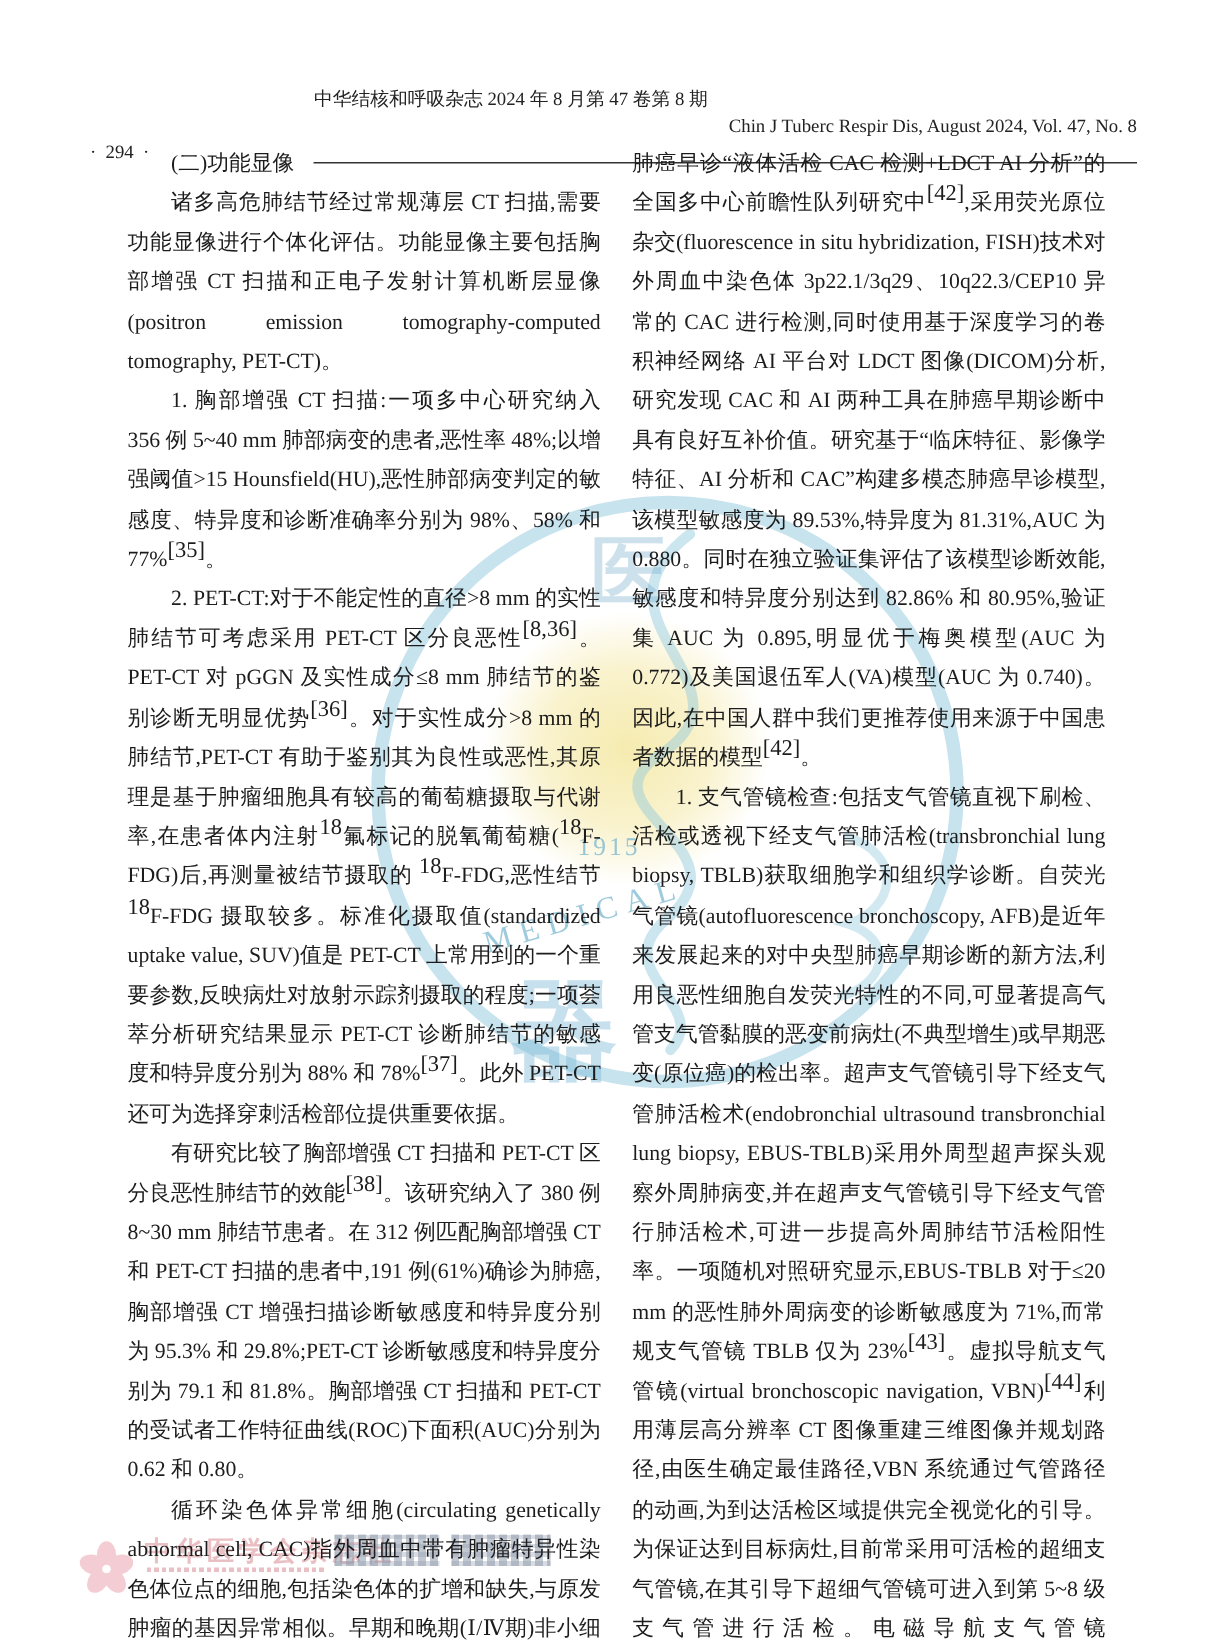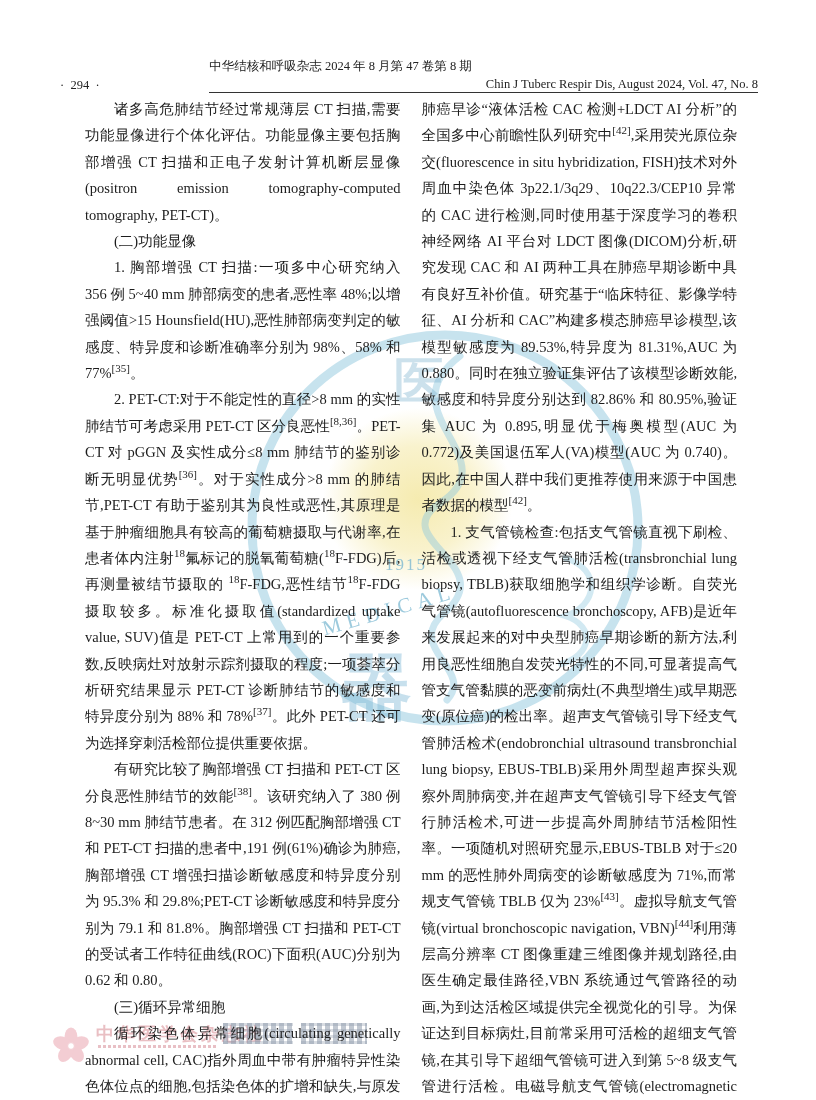--- a/index.html
+++ b/index.html
@@ -11,36 +11,36 @@
   }
   
   .header {
     position:absolute; top:58px; left:60px; right:58px;
     display:flex; align-items:flex-end;
     font-size:12.5px; z-index:2;
   }
   .page-num { width:203px; white-space:pre; color:#222; }
   .header-title {
     flex:1; display:flex; justify-content:flex-start; white-space:nowrap;
-    border-bottom:1.4px solid #333; padding-bottom:0; color:#222;
+    border-bottom:1.4px solid #333; padding-bottom:16px; color:#222;
   }
   .header-title .jen { margin-left:14px;margin-top:19px; }
   
   .columns {
     position:absolute; top:96px; left:85px; width:652px;
     display:flex; gap:21px; z-index:2;
   }
   .col { width:316px; }
   .para {
     margin:0; font-size:14.5px; line-height:26.4px;
     text-align:justify; text-justify:inter-ideograph;
     word-break:break-word;
   }
   .para.indent { text-indent:2em; }
-  sup.ref { font-size:11px; line-height:0; vertical-align:super; }
+  sup.ref { font-size:15px; line-height:0; vertical-align:super; }
   
   .wm-layer { position:absolute; inset:0; z-index:1; pointer-events:none; }
   .wm-yellow {
     position:absolute; left:323px; top:408px; width:190px; height:182px;
     background:radial-gradient(closest-side, rgba(243,230,156,0.80),
                rgba(243,230,156,0.50) 58%, rgba(243,230,156,0) 100%);
   }
   .wm-seal { position:absolute; left:235px; top:318px; width:420px; height:420px; }
   .wm-glyph { position:absolute; color:rgba(120,176,206,0.38); font-weight:bold; }
   .wm-glyph.g-yi  { left:394px; top:348px; font-size:50px; }
@@ -107,26 +107,25 @@
   <header class="header">
     <span class="page-num">·  294  ·</span>
     <span class="header-title">
       <span class="jzh">中华结核和呼吸杂志 2024 年 8 月第 47 卷第 8 期</span>
       <span class="jen">Chin J Tuberc Respir Dis, August 2024, Vol. 47, No. 8</span>
     </span>
   </header>
 
   <main class="columns">
     <div class="col">
+        <p class="para indent">(二)功能显像</p>
         <p class="para indent">诸多高危肺结节经过常规薄层 CT 扫描,需要功能显像进行个体化评估。功能显像主要包括胸部增强 CT 扫描和正电子发射计算机断层显像(positron emission tomography-computed tomography, PET-CT)。</p>
-        <p class="para indent">(二)功能显像</p>
         <p class="para indent">1. 胸部增强 CT 扫描:一项多中心研究纳入 356 例 5~40 mm 肺部病变的患者,恶性率 48%;以增强阈值&gt;15 Hounsfield(HU),恶性肺部病变判定的敏感度、特异度和诊断准确率分别为 98%、58% 和 77%<sup class="ref">[35]</sup>。</p>
         <p class="para indent">2. PET-CT:对于不能定性的直径&gt;8 mm 的实性肺结节可考虑采用 PET-CT 区分良恶性<sup class="ref">[8,36]</sup>。PET-CT 对 pGGN 及实性成分≤8 mm 肺结节的鉴别诊断无明显优势<sup class="ref">[36]</sup>。对于实性成分&gt;8 mm 的肺结节,PET-CT 有助于鉴别其为良性或恶性,其原理是基于肿瘤细胞具有较高的葡萄糖摄取与代谢率,在患者体内注射<sup class="ref">18</sup>氟标记的脱氧葡萄糖(<sup class="ref">18</sup>F-FDG)后,再测量被结节摄取的 <sup class="ref">18</sup>F-FDG,恶性结节<sup class="ref">18</sup>F-FDG 摄取较多。标准化摄取值(standardized uptake value, SUV)值是 PET-CT 上常用到的一个重要参数,反映病灶对放射示踪剂摄取的程度;一项荟萃分析研究结果显示 PET-CT 诊断肺结节的敏感度和特异度分别为 88% 和 78%<sup class="ref">[37]</sup>。此外 PET-CT 还可为选择穿刺活检部位提供重要依据。</p>
         <p class="para indent">有研究比较了胸部增强 CT 扫描和 PET-CT 区分良恶性肺结节的效能<sup class="ref">[38]</sup>。该研究纳入了 380 例 8~30 mm 肺结节患者。在 312 例匹配胸部增强 CT 和 PET-CT 扫描的患者中,191 例(61%)确诊为肺癌,胸部增强 CT 增强扫描诊断敏感度和特异度分别为 95.3% 和 29.8%;PET-CT 诊断敏感度和特异度分别为 79.1 和 81.8%。胸部增强 CT 扫描和 PET-CT 的受试者工作特征曲线(ROC)下面积(AUC)分别为 0.62 和 0.80。</p>
-        <p class="para indent">(三)循环异常细胞</p>
         <p class="para indent">循环染色体异常细胞(circulating genetically abnormal cell, CAC)指外周血中带有肿瘤特异性染色体位点的细胞,包括染色体的扩增和缺失,与原发肿瘤的基因异常相似。早期和晚期(Ⅰ/Ⅳ期)非小细胞肺癌患者血液中均存有携带染色体异常信息的 CAC,且 CAC 数量与患者复发和生存率相关。研究发现,CAC 对≤10 mm 肺结节诊断的敏感度为 70.5%,特异度为 86.4%,对Ⅰ期 NSCLC 的诊断敏感度为 67.2%,特异度为 80.8%。中国首个</p>
       </div>
     <div class="col">
         <p class="para">肺癌早诊“液体活检 CAC 检测+LDCT AI 分析”的全国多中心前瞻性队列研究中<sup class="ref">[42]</sup>,采用荧光原位杂交(fluorescence in situ hybridization, FISH)技术对外周血中染色体 3p22.1/3q29、10q22.3/CEP10 异常的 CAC 进行检测,同时使用基于深度学习的卷积神经网络 AI 平台对 LDCT 图像(DICOM)分析,研究发现 CAC 和 AI 两种工具在肺癌早期诊断中具有良好互补价值。研究基于“临床特征、影像学特征、AI 分析和 CAC”构建多模态肺癌早诊模型,该模型敏感度为 89.53%,特异度为 81.31%,AUC 为 0.880。同时在独立验证集评估了该模型诊断效能,敏感度和特异度分别达到 82.86% 和 80.95%,验证集 AUC 为 0.895,明显优于梅奥模型(AUC 为 0.772)及美国退伍军人(VA)模型(AUC 为 0.740)。因此,在中国人群中我们更推荐使用来源于中国患者数据的模型<sup class="ref">[42]</sup>。</p>
         <p class="para indent">1. 支气管镜检查:包括支气管镜直视下刷检、活检或透视下经支气管肺活检(transbronchial lung biopsy, TBLB)获取细胞学和组织学诊断。自荧光气管镜(autofluorescence bronchoscopy, AFB)是近年来发展起来的对中央型肺癌早期诊断的新方法,利用良恶性细胞自发荧光特性的不同,可显著提高气管支气管黏膜的恶变前病灶(不典型增生)或早期恶变(原位癌)的检出率。超声支气管镜引导下经支气管肺活检术(endobronchial ultrasound transbronchial lung biopsy, EBUS-TBLB)采用外周型超声探头观察外周肺病变,并在超声支气管镜引导下经支气管行肺活检术,可进一步提高外周肺结节活检阳性率。一项随机对照研究显示,EBUS-TBLB 对于≤20 mm 的恶性肺外周病变的诊断敏感度为 71%,而常规支气管镜 TBLB 仅为 23%<sup class="ref">[43]</sup>。虚拟导航支气管镜(virtual bronchoscopic navigation, VBN)<sup class="ref">[44]</sup>利用薄层高分辨率 CT 图像重建三维图像并规划路径,由医生确定最佳路径,VBN 系统通过气管路径的动画,为到达活检区域提供完全视觉化的引导。为保证达到目标病灶,目前常采用可活检的超细支气管镜,在其引导下超细气管镜可进入到第 5~8 级支气管进行活检。电磁导航支气管镜(electromagnetic navigation bronchoscopy, ENB)由电磁定位板、定位传感接头、工作通道、计算机软件系统与监视器等部件组成,其将物理学、信息学、放射学技术和气管镜技术相融合,使传统支气管镜无法检测到的周围肺组织病变的检测成为现实。EBUS 和 VBN 或 ENB 联合应用可提高对周围型肺</p>
       </div>
   </main>
 
 </div>
 

